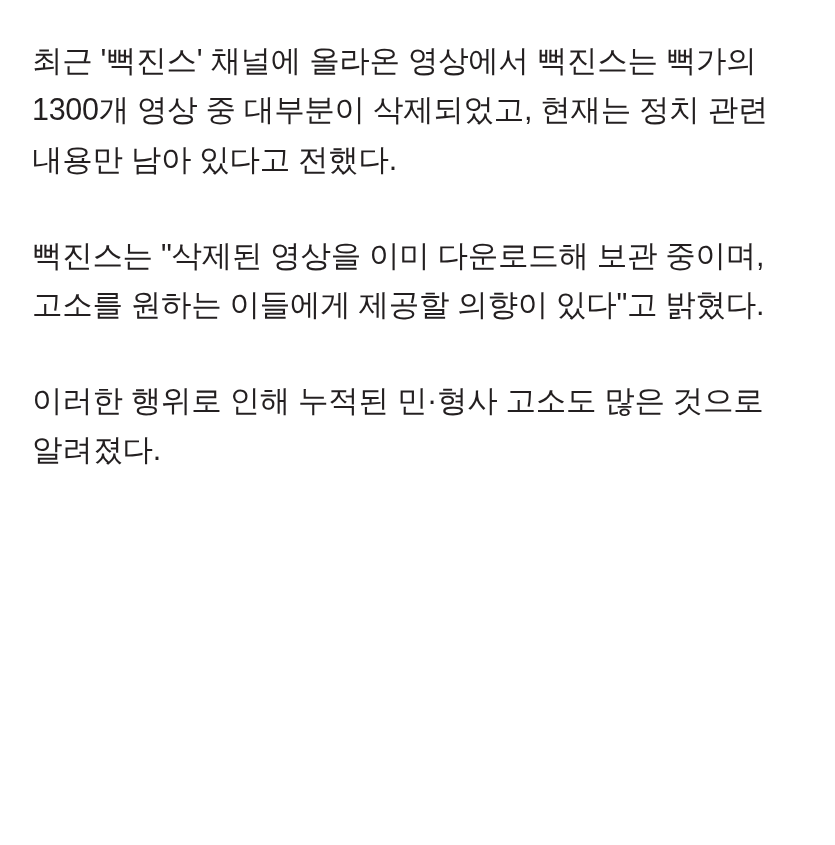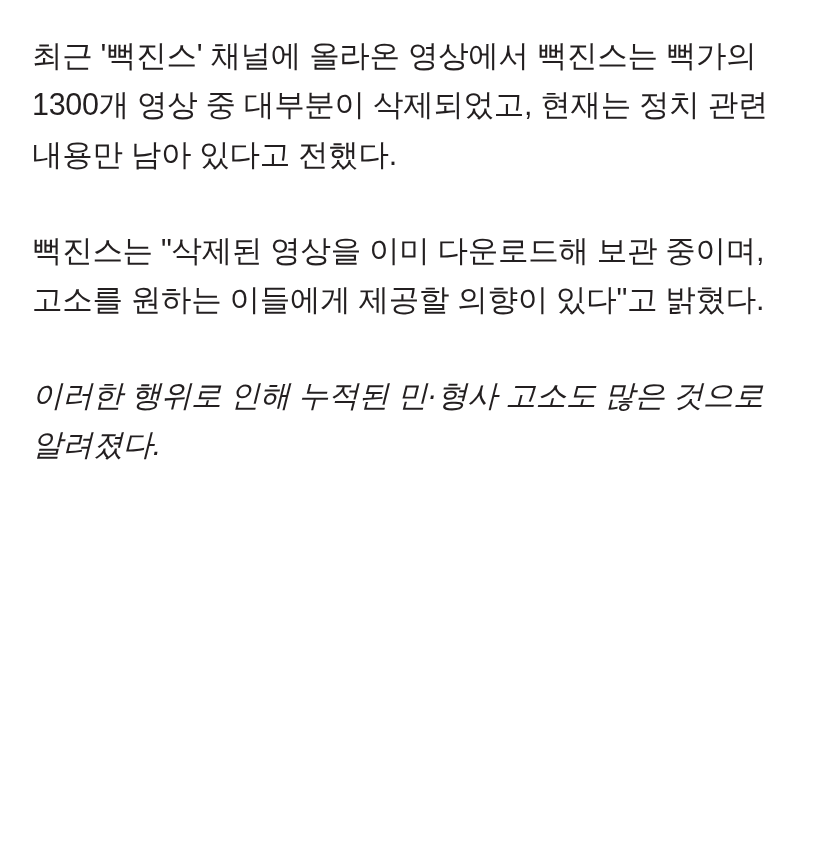--- a/index.html
+++ b/index.html
@@ -10,35 +10,33 @@
   body {
     width: 835px;
     height: 845px;
     font-family: "Liberation Sans", "DejaVu Sans", sans-serif;
     color: #1c1c1c;
     overflow: hidden;
   }
   .article {
     box-sizing: border-box;
     width: 815px;
-    padding: 24px 36px 0 32px;
-    margin-top: 7px;
+    padding: 36px 36px 0 32px;
   }
   .para {
     font-size: 30.5px;
     line-height: 1.62;
     letter-spacing: -0.3px;
     color: #231f20;
     margin: 0 0 1.52em 0;
     word-break: keep-all;
     white-space: normal;
   }
   .para:last-child {
     margin-bottom: 0;
-    font-style: italic;
   }
 </style>
 </head>
 <body>
 
 <div class="article">
   <p class="para">최근 '뻑진스' 채널에 올라온 영상에서 뻑진스는 뻑가의 1300개 영상 중 대부분이 삭제되었고, 현재는 정치 관련 내용만 남아 있다고 전했다.</p>
   <p class="para">뻑진스는 "삭제된 영상을 이미 다운로드해 보관 중이며, 고소를 원하는 이들에게 제공할 의향이 있다"고 밝혔다.</p>
   <p class="para">이러한 행위로 인해 누적된 민·형사 고소도 많은 것으로 알려졌다.</p>
 </div>

